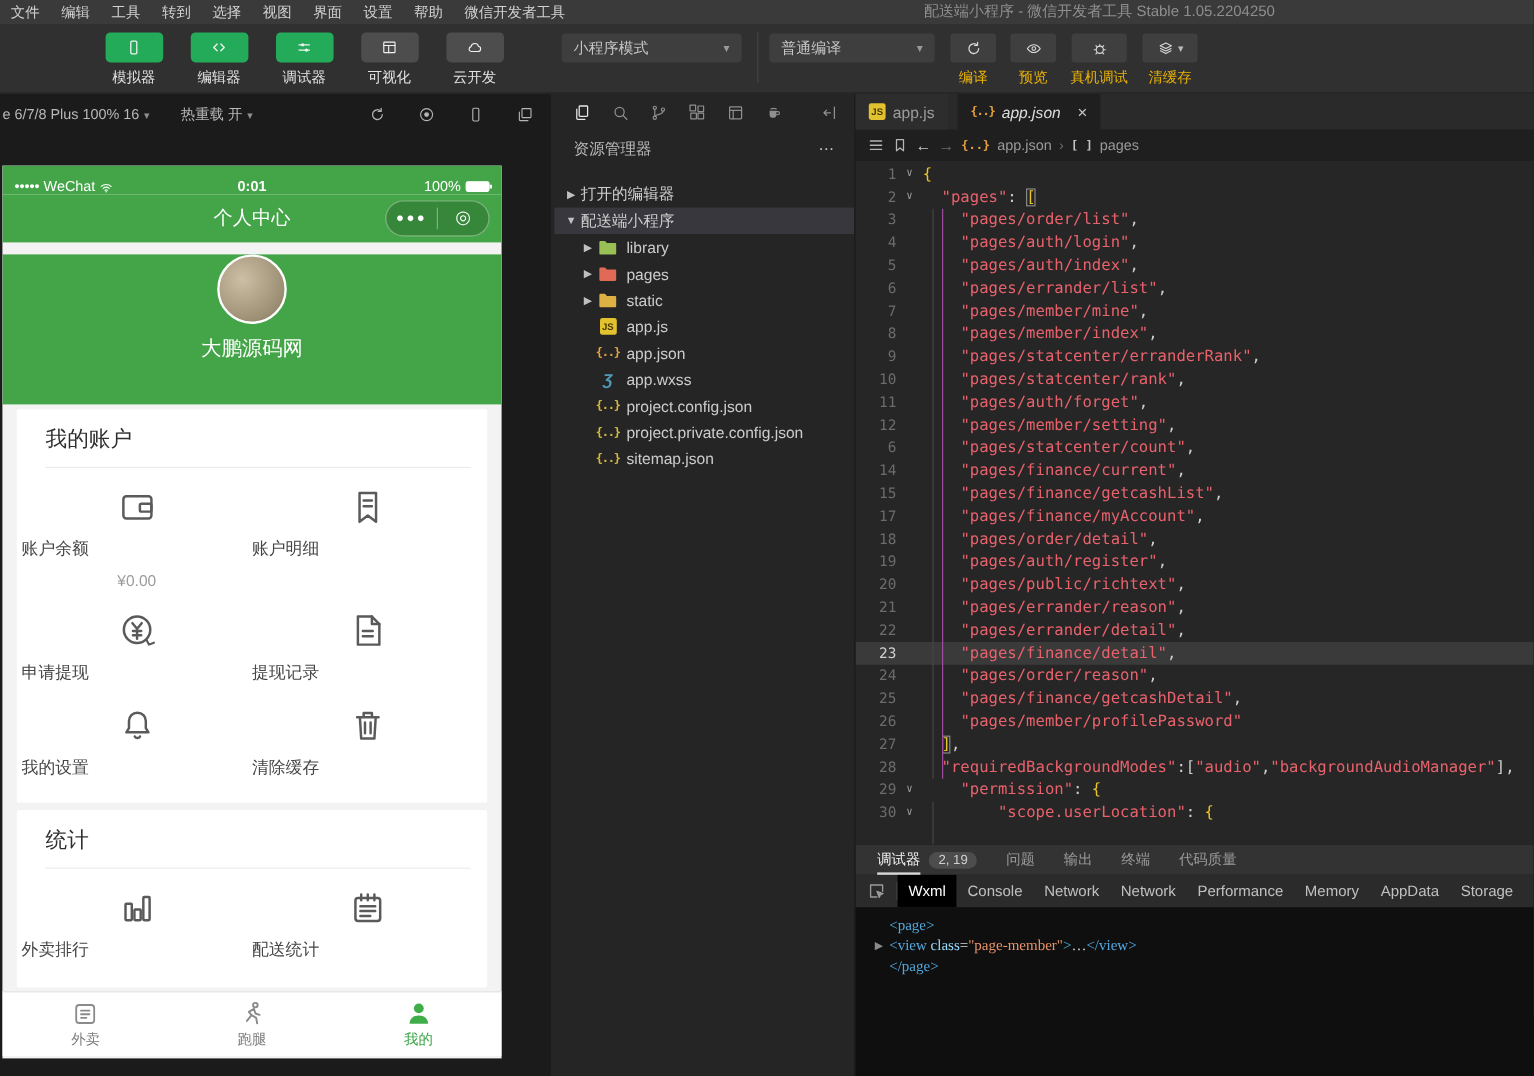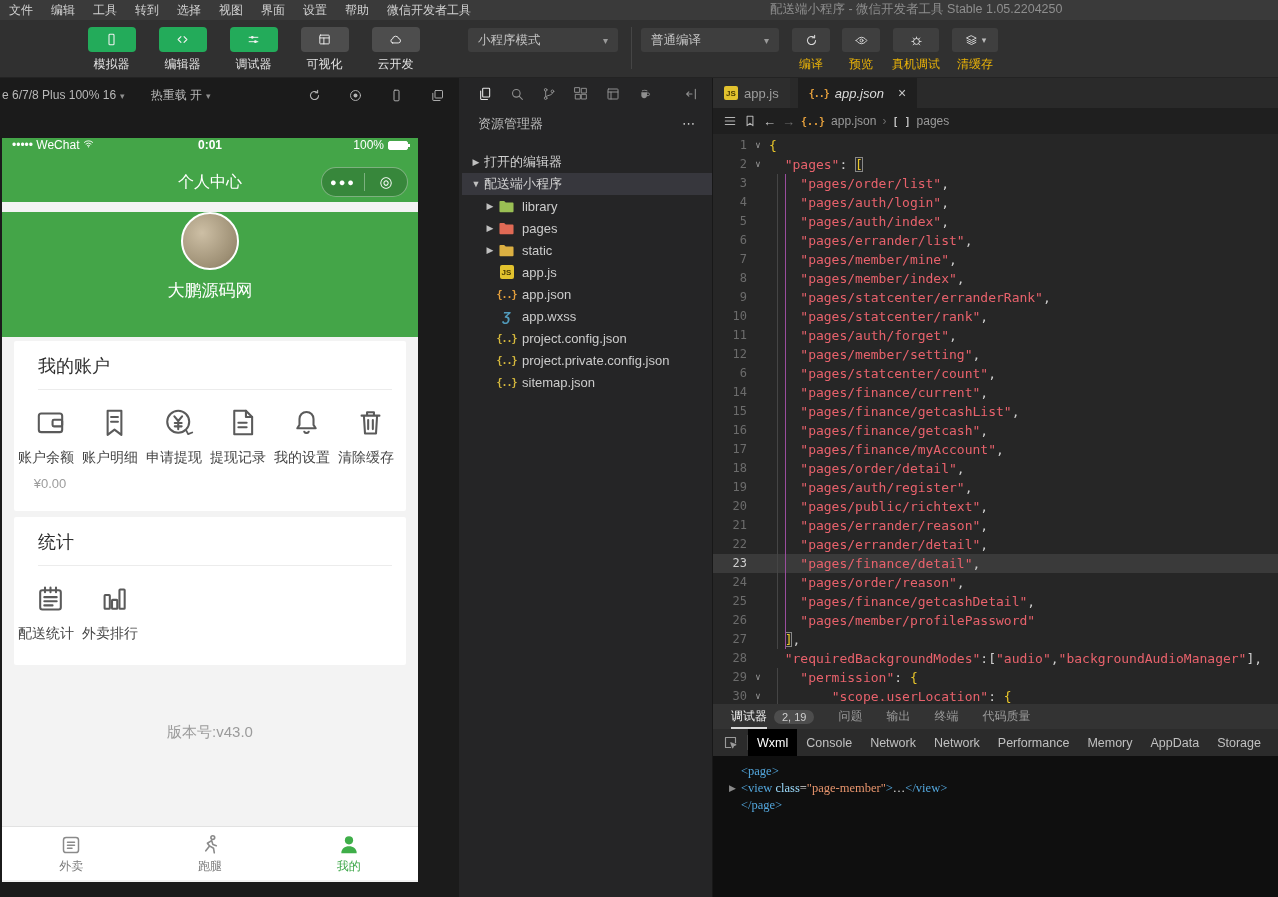--- a/index.html
+++ b/index.html
@@ -41,41 +41,41 @@
   
   .sim-panel{position:absolute;left:0;top:0;width:459px;height:100%;background:#1b1b1b}
   .device-bar{height:34px;display:flex;align-items:center;font-size:12px;color:#b9b9b9;padding:0 14px 0 2px}
   .device-bar .dtext{margin-right:26px;white-space:nowrap}
   .device-bar .caret{font-size:9px;color:#8f8f8f;margin-left:4px}
   .sim-icons{margin-left:auto;display:flex;gap:26px;color:#b5b5b5;font-size:14px}
   .sim-icons span{cursor:pointer}
 
   .phone{position:absolute;left:2px;top:60px;width:416px;height:744px;background:#f3f3f3;overflow:hidden}
   .p-green{background:#44a548;color:#fff}
-  .p-status{height:24px;display:flex;align-items:flex-start;padding:0 10px;font-size:12px;position:relative}
+  .p-status{height:24px;display:flex;align-items:flex-end;padding:0 10px;font-size:12px;position:relative}
   .p-status .time{position:absolute;left:0;right:0;text-align:center;font-weight:bold}
   .p-status .right{margin-left:auto;display:flex;align-items:center;gap:4px}
   .battery{width:20px;height:9px;border:1px solid #fff;border-radius:2px;position:relative;background:#fff}
   .battery:after{content:"";position:absolute;right:-3px;top:2px;width:2px;height:3px;background:#fff}
   .wifi{width:13px;height:11px}
   .p-nav{height:40px;position:relative;display:flex;align-items:center;justify-content:center}
   .p-nav .title{font-size:16px}
   .capsule{position:absolute;right:10px;top:5px;width:87px;height:30px;border-radius:15px;
     background:rgba(0,0,0,.18);border:1px solid rgba(255,255,255,.35);display:flex;align-items:center}
   .capsule .dots{flex:1;text-align:center;font-size:11px;letter-spacing:2px;line-height:30px}
   .capsule .sep{width:1px;height:18px;background:rgba(255,255,255,.35)}
   .capsule .home{flex:1;text-align:center;font-size:15px;line-height:28px}
   .p-hero{height:125px;text-align:center}
   .avatar{width:58px;height:58px;border-radius:50%;margin:10px auto 0;border:2px solid #fff;
     background:radial-gradient(circle at 35% 35%,#cdbfa5,#9d8f74 70%,#7c6f58);overflow:hidden}
   .p-name{margin-top:9px;font-size:17px;color:#fff}
   .card{background:#fff;margin:4px 12px 0;border-radius:2px}
   .card .ctitle{padding:13px 0 11px 24px;font-size:18px;color:#2f2f2f}
   .card .cdiv{height:1px;background:#ececec;margin:0 14px 0 24px}
-  .cgrid{display:grid;grid-template-columns:repeat(6,1fr);padding:16px 4px 20px;row-gap:18px}
+  .cgrid{display:grid;grid-template-columns:repeat(2,1fr);padding:16px 4px 20px;row-gap:18px}
   .citem{text-align:center}
   .citem .ci{width:33px;height:33px;color:#5a5a5a;margin:0 auto 9px}
   .citem .cl{font-size:14px;color:#454545}
   .citem .cs{font-size:13px;color:#9c9c9c;margin-top:9px}
   .version{text-align:center;margin-top:58px;font-size:15px;color:#9b9b9b}
   .p-tabbar{position:absolute;left:0;right:0;top:688px;height:54px;background:#fff;border-top:1px solid #e2e2e2;display:flex}
   .ptab{flex:1;text-align:center;padding-top:6px;color:#7b7b7b;cursor:pointer}
   .ptab .ti{width:24px;height:24px;margin:0 auto;color:#8a8a8a}
   .ptab .tl{font-size:12px;margin-top:1px}
   .ptab.active{color:#3aa546}
@@ -414,35 +414,35 @@
           </div>
       </div>
 
       <div class="card" style="margin-top:6px">
         <div class="ctitle">统计</div>
         <div class="cdiv"></div>
         <div class="cgrid" id="stats-grid" style="padding-bottom:22px">
             <div class="citem">
      <div class="ci"><span class="ico ">
                   <svg viewBox="0 0 24 24" fill="none" stroke="currentColor" stroke-width="1.5" stroke-linecap="round" stroke-linejoin="round">
-                    <rect x="4.5" y="6" width="15" height="14" rx="1.6"></rect>
-                    <path d="M8 4v3.4M12 4v3.4M16 4v3.4M7.5 11h9M7.5 14h9M7.5 17h6"></path>
-                  </svg>
-                </span></div>
-     <div class="cl">配送统计</div>
-   </div>
-            <div class="citem">
-     <div class="ci"><span class="ico ">
-                  <svg viewBox="0 0 24 24" fill="none" stroke="currentColor" stroke-width="1.5" stroke-linecap="round" stroke-linejoin="round">
                     <rect x="4.8" y="9.5" width="3.8" height="10" rx="0.5"></rect>
                     <rect x="10.2" y="13" width="3.8" height="6.5" rx="0.5"></rect>
                     <rect x="15.6" y="5.5" width="3.8" height="14" rx="0.5"></rect>
                   </svg>
                 </span></div>
      <div class="cl">外卖排行</div>
+   </div>
+            <div class="citem">
+     <div class="ci"><span class="ico ">
+                  <svg viewBox="0 0 24 24" fill="none" stroke="currentColor" stroke-width="1.5" stroke-linecap="round" stroke-linejoin="round">
+                    <rect x="4.5" y="6" width="15" height="14" rx="1.6"></rect>
+                    <path d="M8 4v3.4M12 4v3.4M16 4v3.4M7.5 11h9M7.5 14h9M7.5 17h6"></path>
+                  </svg>
+                </span></div>
+     <div class="cl">配送统计</div>
    </div>
           </div>
       </div>
 
       <div class="version">版本号:v43.0</div>
 
       <div class="p-tabbar" id="phone-tabbar">
           <div class="ptab ">
      <div class="ti"><span class="ico ">
                 <svg viewBox="0 0 24 24" fill="none" stroke="currentColor" stroke-width="1.5" stroke-linecap="round" stroke-linejoin="round">
@@ -696,25 +696,20 @@
    </div>
         <div class="cl ">
      <span class="ln">14</span>
      <span class="fold"></span>
      <span class="txt"><span class="tok-w">    </span><span class="tok-s">"pages/finance/current"</span><span class="tok-w">,</span></span>
    </div>
         <div class="cl ">
      <span class="ln">15</span>
      <span class="fold"></span>
      <span class="txt"><span class="tok-w">    </span><span class="tok-s">"pages/finance/getcashList"</span><span class="tok-w">,</span></span>
-   </div>
-        <div class="cl ">
-     <span class="ln">16</span>
-     <span class="fold"></span>
-     <span class="txt"><span class="tok-w">    </span><span class="tok-s">"pages/finance/getcash"</span><span class="tok-w">,</span></span>
    </div>
         <div class="cl ">
      <span class="ln">17</span>
      <span class="fold"></span>
      <span class="txt"><span class="tok-w">    </span><span class="tok-s">"pages/finance/myAccount"</span><span class="tok-w">,</span></span>
    </div>
         <div class="cl ">
      <span class="ln">18</span>
      <span class="fold"></span>
      <span class="txt"><span class="tok-w">    </span><span class="tok-s">"pages/order/detail"</span><span class="tok-w">,</span></span>

